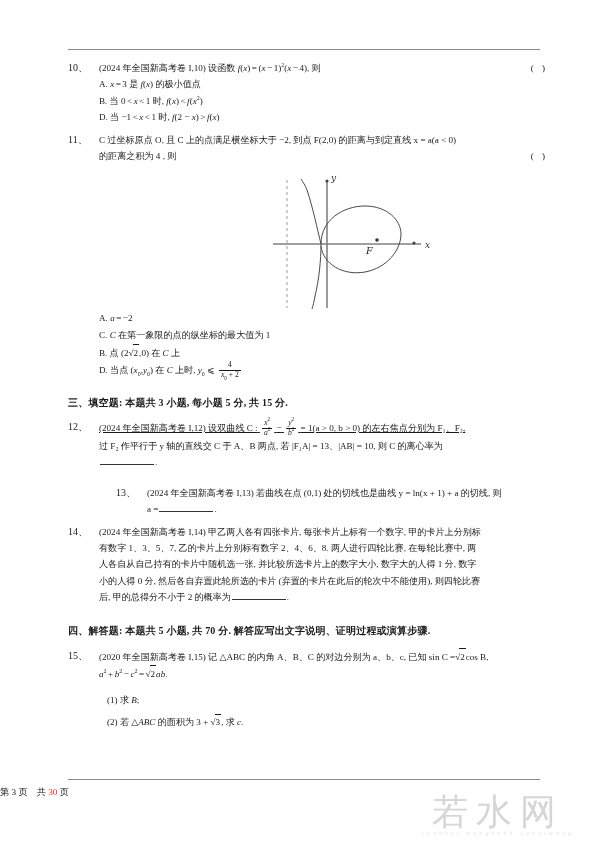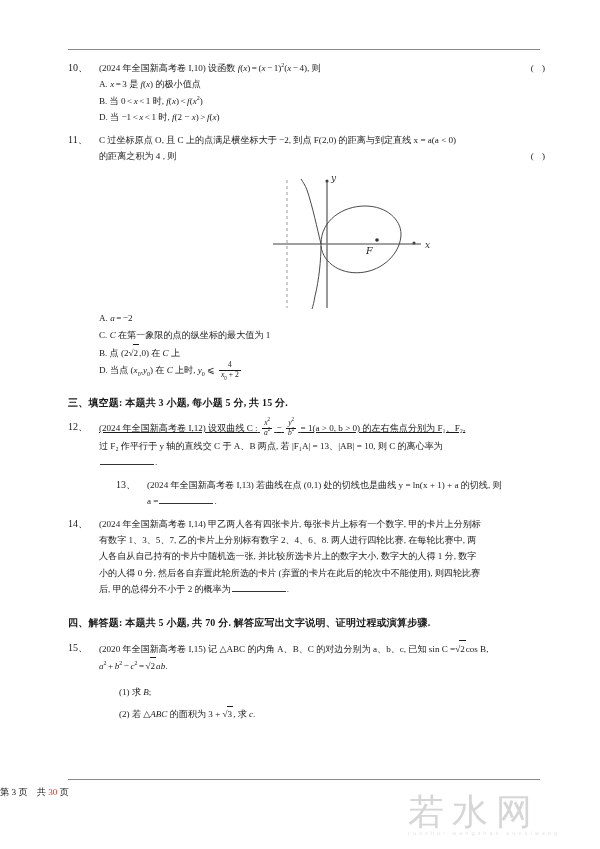--- a/index.html
+++ b/index.html
@@ -113,39 +113,39 @@
     text-align:left;
     font-size:9.2px;
   }
   .footer .red{color:#d8352a;}
 
   
   .watermark{
     position:absolute;
     left:408px;top:792px;
     width:180px;
-    text-align:left;
+    text-align:center;
     user-select:none;
   }
   .wm-main{
     font-family:"DejaVu Sans","Liberation Sans",sans-serif;
     font-size:36px;
     color:#d6d6d6;
     letter-spacing:8px;
     line-height:40px;
     white-space:nowrap;
   }
   .wm-sub{
     font-family:"DejaVu Sans","Liberation Sans",sans-serif;
     font-size:5px;
     color:#e2e2e2;
     letter-spacing:3px;
     margin-top:-2px;
   }
-  .sub-item{line-height:15.6px;margin-left:20px;}
+  .sub-item{line-height:15.6px;margin-left:8px;}
 </style>
 </head>
 <body>
 
 <div class="page">
 
   <div class="rule top"></div>
 
   <div class="content">
 
@@ -245,21 +245,21 @@
             </div>
           </div>
         </div>
       </div>
     </div>
 
     <div class="sect" style="margin-top:16px;">
       <span>三、填空题</span><span>: 本题共 3 小题, 每小题 5 分, 共 15 分.</span>
     </div>
 
-    <div class="q" style="margin-bottom:6px;">
+    <div class="q" style="margin-bottom:14px;">
       <span class="qnum">12、</span>
       <div class="qbody">
         <div class="line" style="line-height:19px;text-decoration:underline;">
           <span>(2024 年全国新高考卷 I,12) 设双曲线 C :</span>
           <span class="frac"><span class="num"><span class="mi">x</span><sup>2</sup></span><span class="den"><span class="mi">a</span><sup>2</sup></span></span>
           <span>−</span>
           <span class="frac"><span class="num"><span class="mi">y</span><sup>2</sup></span><span class="den"><span class="mi">b</span><sup>2</sup></span></span>
           <span>= 1(a &gt; 0, b &gt; 0) 的左右焦点分别为 F₁、F₂,</span>
         </div>
         <div class="line">过 F₂ 作平行于 y 轴的直线交 C 于 A、B 两点, 若 |F₁A| = 13、|AB| = 10, 则 C 的离心率为</div>

